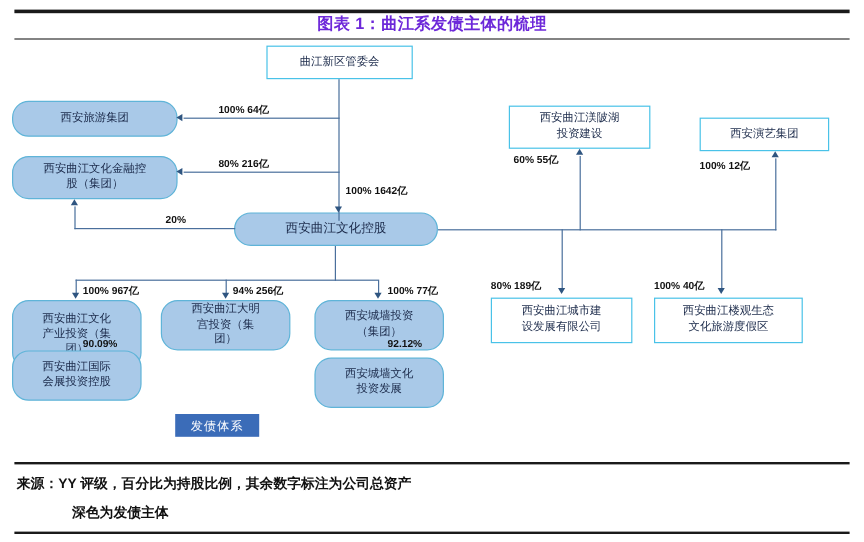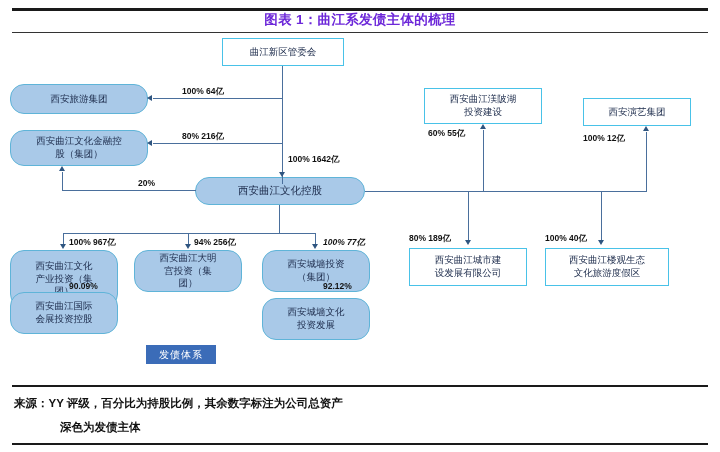--- a/index.html
+++ b/index.html
@@ -142,21 +142,21 @@
 
     <div class="ln lnv" style="left:63px;top:258px;height:0px;"></div>
     <div class="elabel" style="left:69px;top:247px;">90.09%</div>
 
     <div class="ln lnv" style="left:188px;top:199px;height:14px;"></div>
     <div class="arw down" style="left:184.5px;top:210px;"></div>
     <div class="elabel" style="left:194px;top:203px;">94% 256亿</div>
 
     <div class="ln lnv" style="left:315px;top:199px;height:14px;"></div>
     <div class="arw down" style="left:311.5px;top:210px;"></div>
-    <div class="elabel" style="left:323px;top:203px;font-style:italic;">100% 77亿</div>
+    <div class="elabel" style="left:323px;top:203px;">100% 77亿</div>
 
     <div class="elabel" style="left:323px;top:247px;">92.12%</div>
 
     <div class="ln lnh" style="left:365px;top:157px;width:282px;"></div>
 
     <div class="ln lnv" style="left:483px;top:96px;height:62px;"></div>
     <div class="arw up" style="left:479.5px;top:90px;"></div>
     <div class="elabel" style="left:428px;top:94px;">60% 55亿</div>
 
     <div class="ln lnv" style="left:646px;top:98px;height:60px;"></div>

